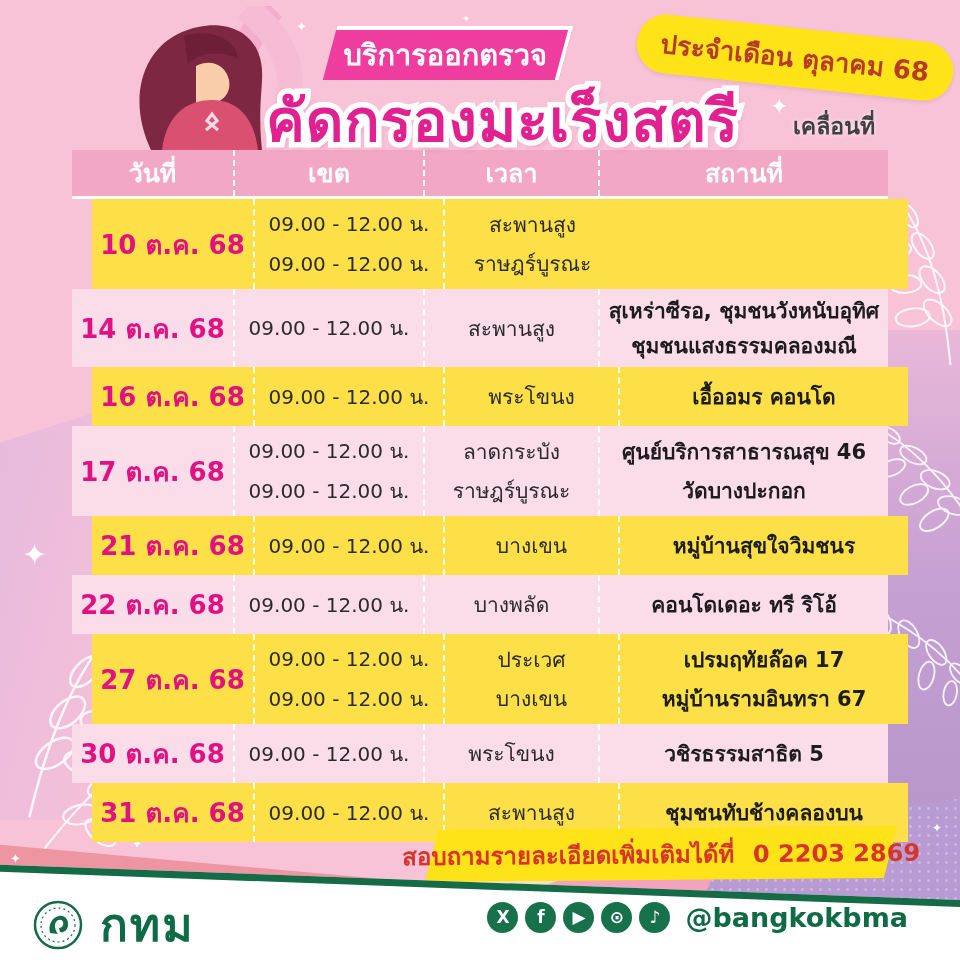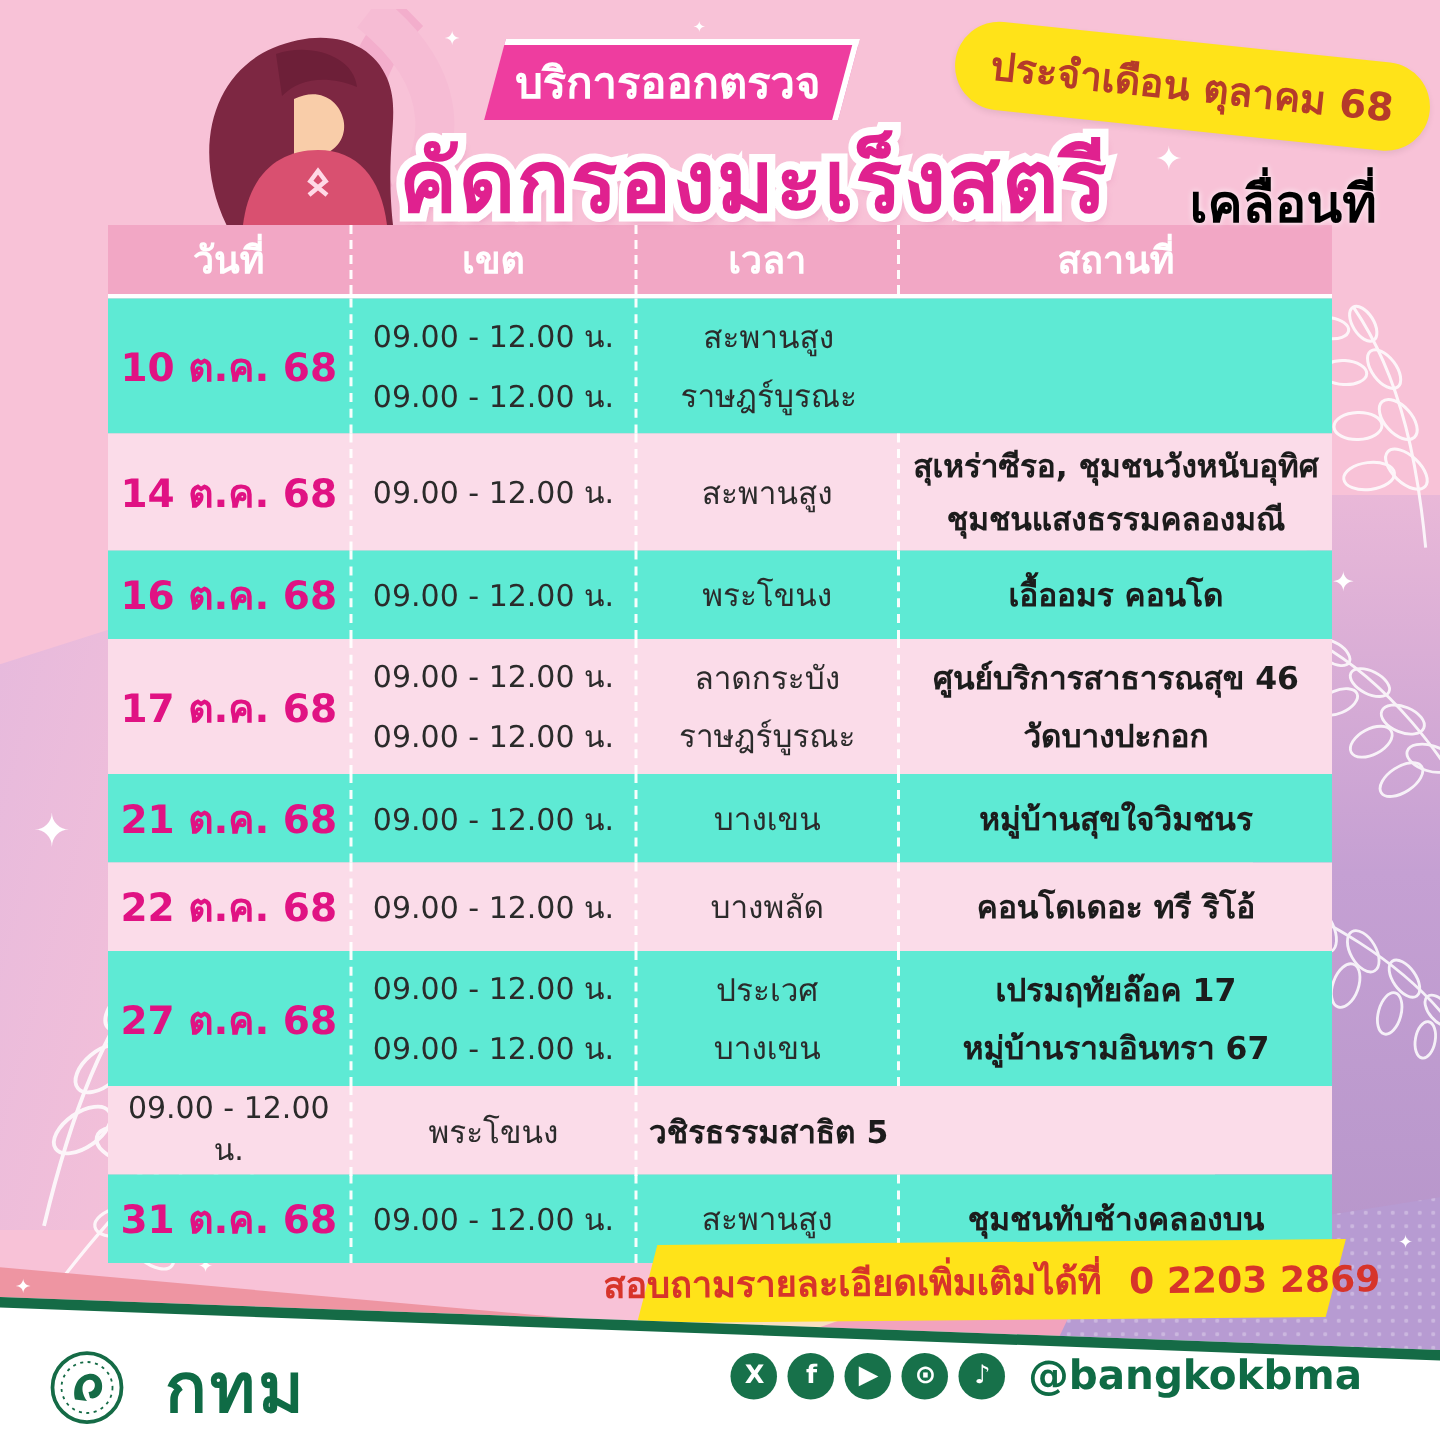--- a/index.html
+++ b/index.html
@@ -31,55 +31,55 @@
   .illus{position:absolute;left:88px;top:6px;z-index:2;}
   .banner{position:absolute;left:330px;top:26px;width:232px;height:50px;background:#ee3d9f;
     transform:skewX(-15deg);border-top:4px solid #fff;border-right:4px solid #fff;z-index:3;
     display:flex;align-items:center;justify-content:center;}
   .banner span{transform:skewX(15deg);color:#fff;font-weight:bold;font-size:29px;}
   .main-title{position:absolute;left:266px;top:74px;z-index:3;font-size:58px;font-weight:800;
     color:#e0218f;letter-spacing:1px;}
   .outlined{position:relative;}
   .outlined::before{content:attr(data-text);position:absolute;left:0;top:0;z-index:-1;
     -webkit-text-stroke:11px #ffffff;text-shadow:3px 5px 6px rgba(197,47,130,.35);}
-  .subtitle{position:absolute;left:793px;top:108px;z-index:3;font-size:35px;font-weight:800;color:#000000;
+  .subtitle{position:absolute;left:793px;top:108px;z-index:3;font-size:23px;font-weight:800;color:#404040;
     text-shadow:0 0 4px rgba(255,255,255,.9);}
   .badge{position:absolute;left:636px;top:28px;z-index:4;background:#ffe319;border-radius:32px;
     padding:9px 24px;transform:rotate(6deg);font-size:26px;font-weight:800;color:#b53b2a;
     box-shadow:0 2px 4px rgba(0,0,0,.08);}
 
   
   .table{position:absolute;left:72px;top:150px;width:816px;z-index:2;}
   .trow{display:grid;grid-template-columns:163px 190px 175px 288px;width:816px;}
   .thead{height:46px;background:#f2a7c5;border-bottom:3px solid #ffffff;}
   .thead .cell{color:#ffffff;font-weight:800;font-size:25px;}
   .cell{display:flex;flex-direction:column;justify-content:space-evenly;align-items:center;
     text-align:center;padding:2px 6px;box-sizing:border-box;}
   .trow .cell:not(:last-child){border-right:2px dashed rgba(255,255,255,.95);}
-  .row-dark{background:#5eead4;}
+  .row-dark{background:#fde047;margin-left:20px;}
   .row-light{background:#fbdce9;}
   .size-normal{height:59px;}
   .size-medium{height:78px;}
   .size-tall{height:90px;}
   .c-date{color:#e01283;font-weight:800;font-size:26px;}
   .c-time{color:#2b2b2b;font-size:20px;}
   .c-district{color:#2b2b2b;font-size:21px;}
   .c-location{color:#1c1c1c;font-weight:800;font-size:21px;}
   .line{width:100%;}
 
   
   .hotline{position:absolute;left:432px;top:828px;width:458px;height:52px;background:#ffe319;
     transform:skewX(-15deg) rotate(-.5deg);z-index:3;display:flex;align-items:center;justify-content:center;gap:12px;}
   .hotline .inner{transform:skewX(15deg);color:#d7342a;font-weight:800;font-size:24px;white-space:nowrap;}
 
   
   .footer-band{position:absolute;left:-20px;top:864px;width:1100px;height:220px;background:#ffffff;
     border-top:7px solid #156b46;transform:rotate(2.1deg);transform-origin:0 0;z-index:4;}
   .footer-content{position:absolute;left:0;top:880px;width:960px;height:80px;z-index:5;}
-  .org-group{position:absolute;left:32px;top:8px;display:flex;align-items:center;gap:26px;}
+  .org-group{position:absolute;left:32px;top:8px;display:flex;align-items:center;gap:16px;}
   .org-name{font-size:46px;font-weight:800;color:#0f6b45;letter-spacing:2px;}
   .social-group{position:absolute;right:52px;top:22px;display:flex;align-items:center;gap:7px;}
   .icon-circle{width:31px;height:31px;border-radius:50%;background:#17714a;color:#fff;display:flex;
     align-items:center;justify-content:center;font-weight:800;font-size:17px;line-height:1;}
   .handle{margin-left:8px;font-size:27px;font-weight:800;color:#0f6b45;}
 </style>
 </head>
 <body>
 
 <div id="poster">
@@ -255,20 +255,21 @@
             <div class="line">ประเวศ</div>
             <div class="line">บางเขน</div>
           </div>
       <div class="cell c-location">
             <div class="line">เปรมฤทัยล๊อค 17</div>
             <div class="line">หมู่บ้านรามอินทรา 67</div>
           </div>
     </div>
 
     <div class="trow row-light size-normal">
+      <div class="cell c-date">30 ต.ค. 68</div>
       <div class="cell c-time">
             <div class="line">09.00 - 12.00 น.</div>
           </div>
       <div class="cell c-district">
             <div class="line">พระโขนง</div>
           </div>
       <div class="cell c-location">
             <div class="line">วชิรธรรมสาธิต 5</div>
           </div>
     </div>

